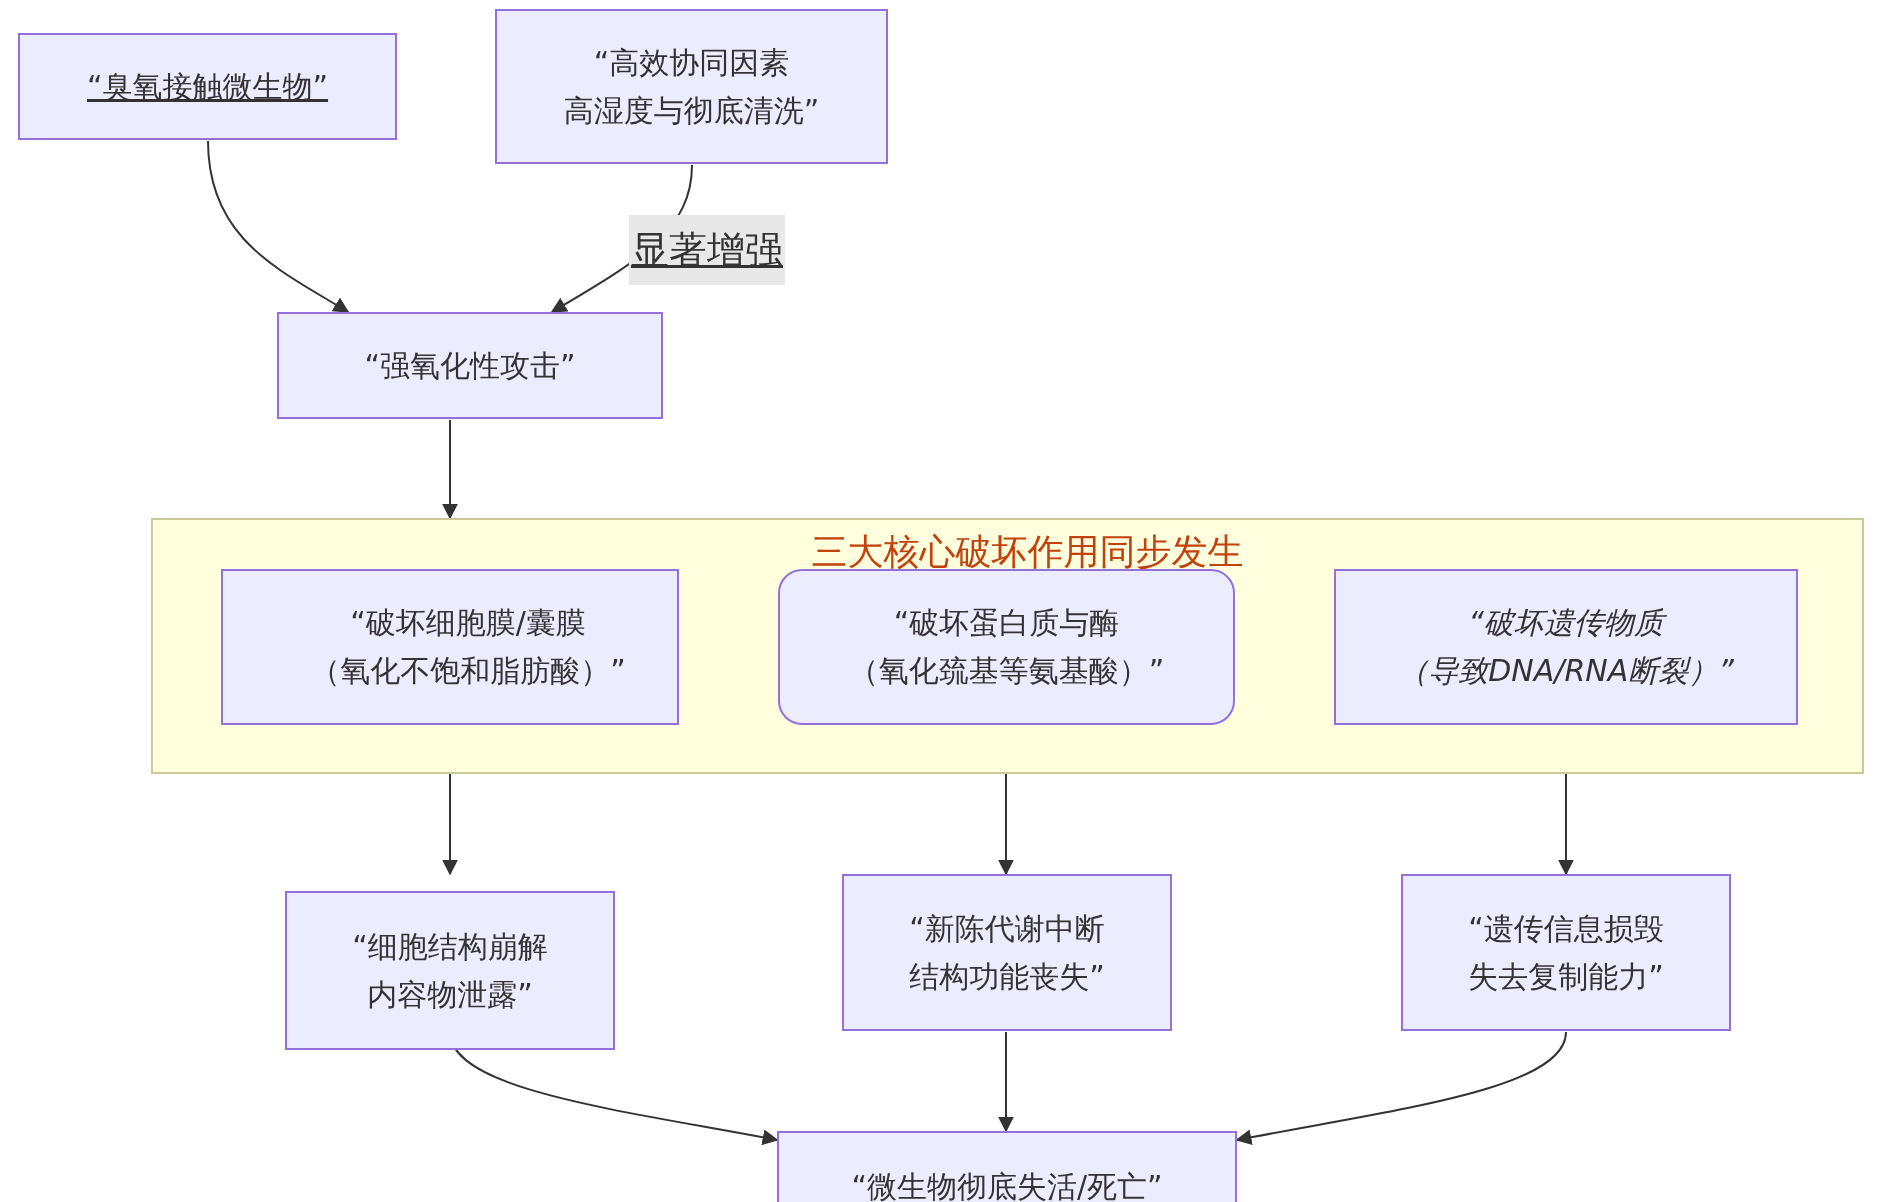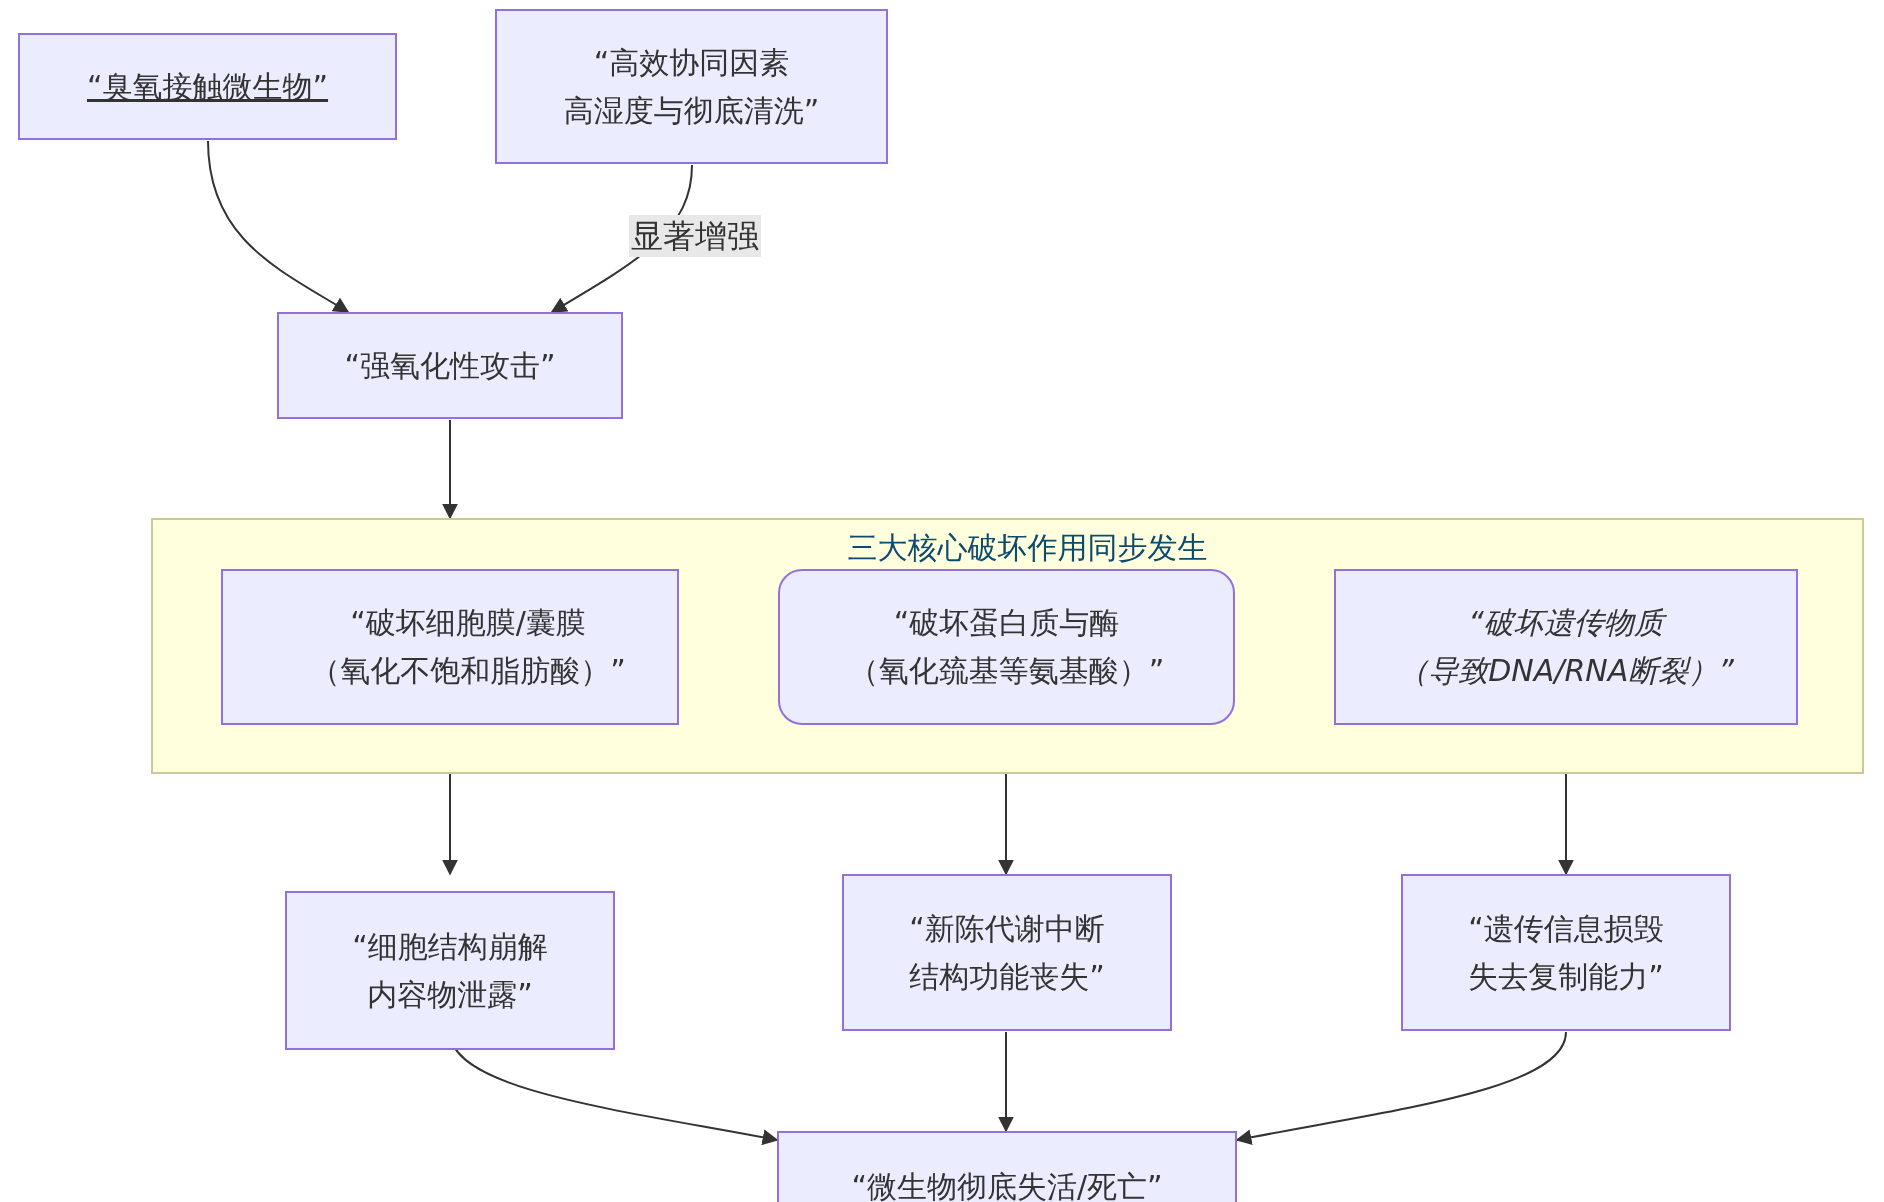--- a/index.html
+++ b/index.html
@@ -3,22 +3,22 @@
 <meta charset="utf-8">
 <style>
   html, body { margin:0; padding:0; background:#ffffff; }
   body { width:1884px; height:1202px; position:relative; overflow:hidden;
          font-family:"DejaVu Sans", "Liberation Sans", sans-serif; }
   #canvas { position:absolute; left:0; top:0; width:1884px; height:1202px; }
   .node { position:absolute; box-sizing:border-box; background:#ececff; border:2px solid #9370db;
           display:flex; align-items:center; justify-content:center; text-align:center;
           color:#333333; font-size:30px; line-height:48px; white-space:pre-line; }
   .cluster { position:absolute; box-sizing:border-box; background:#ffffde; border:2px solid #c9c99a; }
-  .cluster-title { position:absolute; left:0; right:0; top:8px; text-align:center; color:#0c4a6e; font-size:30px;margin-left:40px; }
-  .edge-label { position:absolute; background:#e8e8e8; color:#333; font-size:32px; padding:2px 2px; line-height:38px; }
+  .cluster-title { position:absolute; left:0; right:0; top:8px; text-align:center; color:#c2410c; font-size:36px;margin-left:40px; }
+  .edge-label { position:absolute; background:#e8e8e8; color:#333; font-size:38px; padding:16px 2px; line-height:38px;text-decoration:underline; }
 </style>
 </head>
 <body>
 
 <svg id="canvas" xmlns="http://www.w3.org/2000/svg" width="1884" height="1202">
   <defs>
     <marker id="arrow" viewBox="0 0 10 10" refX="9" refY="5" markerWidth="8" markerHeight="8" orient="auto-start-reverse">
       <path d="M0,0 L10,5 L0,10 z" fill="#333"></path>
     </marker>
   </defs>
@@ -33,21 +33,21 @@
     <path d="M1566,1032 C1566,1090 1390,1110 1237,1140" fill="none" stroke="#333333" stroke-width="2" marker-end="url(#arrow)"></path>
   </svg>
 
 <div class="cluster" style="left:151px;top:518px;width:1713px;height:256px;">
   <div class="cluster-title">三大核心破坏作用同步发生</div>
 </div>
 
 <div class="node" style="left:18px;top:33px;width:379px;height:107px;text-decoration:underline;">“臭氧接触微生物”</div>
 <div class="node" style="left:495px;top:9px;width:393px;height:155px;">“高效协同因素
 高湿度与彻底清洗”</div>
-<div class="node" style="left:277px;top:312px;width:346px;height:107px;">“强氧化性攻击”</div>
+<div class="node" style="left:277px;top:312px;width:386px;height:107px;">“强氧化性攻击”</div>
 
 <div class="node" style="left:221px;top:569px;width:458px;height:156px;padding-left:36px;">“破坏细胞膜/囊膜
 （氧化不饱和脂肪酸）”</div>
 <div class="node" style="left:778px;top:569px;width:457px;height:156px;border-radius:24px;">“破坏蛋白质与酶
 （氧化巯基等氨基酸）”</div>
 <div class="node" style="left:1334px;top:569px;width:464px;height:156px;font-style:italic;">“破坏遗传物质
 （导致DNA/RNA断裂）”</div>
 
 <div class="node" style="left:285px;top:874px;width:330px;height:159px;margin-top:17px;">“细胞结构崩解
 内容物泄露”</div>

